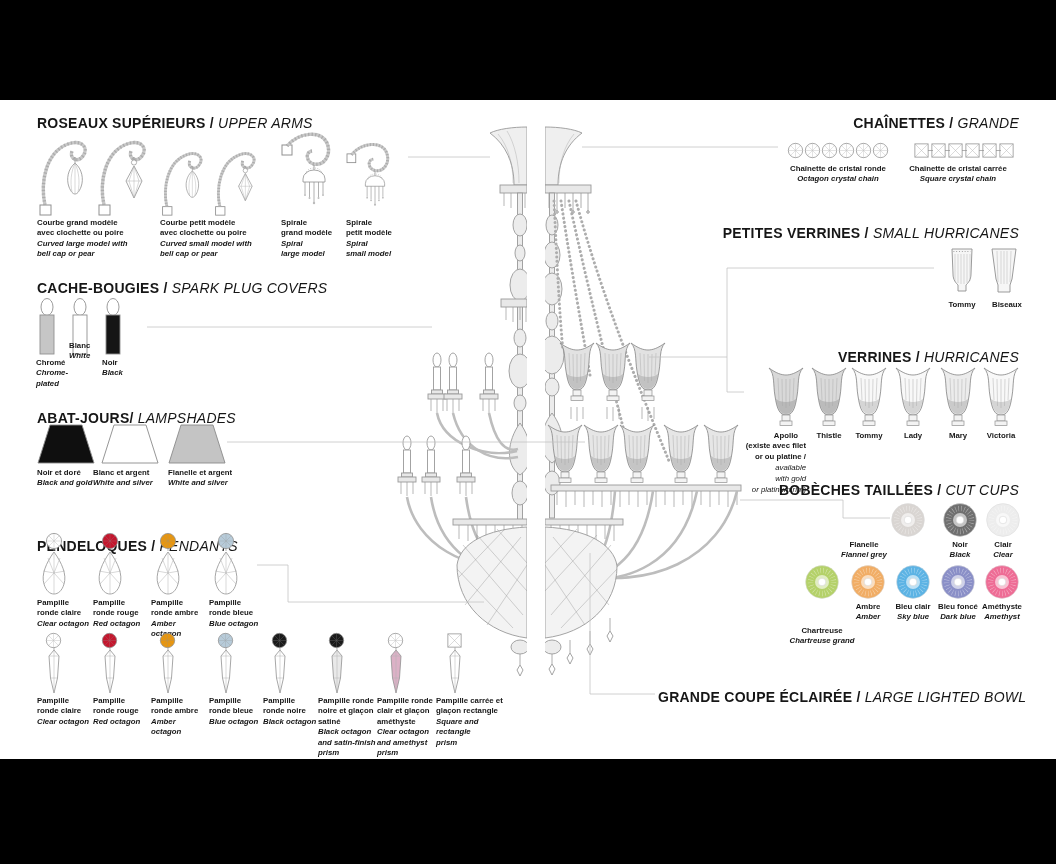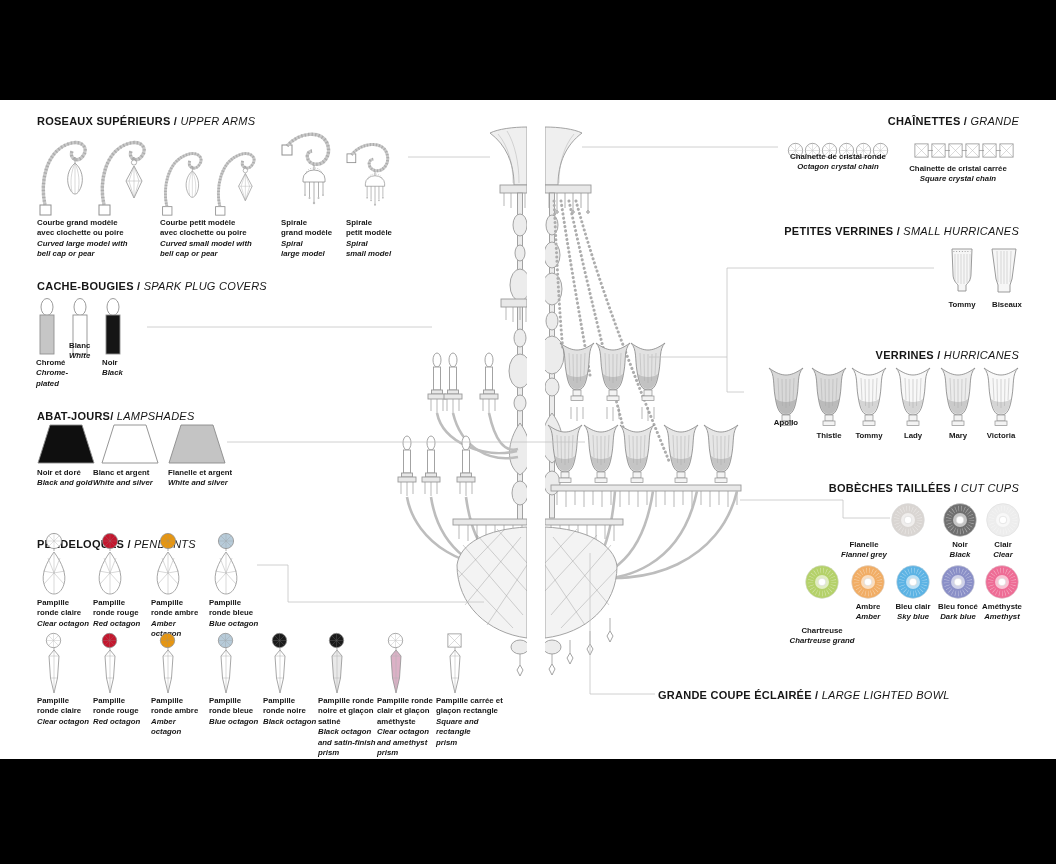--- a/index.html
+++ b/index.html
@@ -1,19 +1,19 @@
 <!DOCTYPE html>
 <html><head>
 <meta charset="utf-8">
 <style>
   html,body{margin:0;padding:0;background:#000;}
   .stage{position:relative;width:1056px;height:864px;background:#000;font-family:"Liberation Sans",sans-serif;overflow:hidden;}
   .canvas{position:absolute;left:0;top:100px;width:1056px;height:659px;background:#fff;}
   .abs{position:absolute;}
-  .hdr{position:absolute;font-size:11px;font-weight:700;color:#161616;letter-spacing:.25px;white-space:nowrap;}
+  .hdr{position:absolute;font-size:14px;font-weight:700;color:#161616;letter-spacing:.25px;white-space:nowrap;}
   .hdr i{font-weight:400;font-style:italic;}
   .hdr.r{text-align:right;}
   .lbl{position:absolute;font-size:7.8px;line-height:1.34;color:#161616;}
   .lbl b{display:block;white-space:pre-line;font-weight:700;}
   .lbl i{display:block;white-space:pre-line;font-style:italic;font-weight:700;}
   .lbl.c{text-align:center;}
   .note{position:absolute;font-size:7.8px;line-height:1.4;color:#161616;text-align:right;}
   .note b{display:block;white-space:pre-line;font-weight:700;}
   .note i{display:block;white-space:pre-line;font-style:italic;font-weight:400;}
   svg{display:block;overflow:visible;}
@@ -486,21 +486,21 @@
   </svg>
   <svg class="abs" style="left:913px;top:42px" width="102" height="18">
     <use href="#sqlink" x="0" width="17" height="17"></use>
         <use href="#sqlink" x="17" width="17" height="17"></use>
         <use href="#sqlink" x="34" width="17" height="17"></use>
         <use href="#sqlink" x="51" width="17" height="17"></use>
         <use href="#sqlink" x="68" width="17" height="17"></use>
         <use href="#sqlink" x="85" width="17" height="17"></use>
     <path d="M15,8.5 L20,8.5 M32,8.5 L37,8.5 M49,8.5 L54,8.5 M66,8.5 L71,8.5 M83,8.5 L88,8.5" stroke="#909090" stroke-width=".7"></path>
   </svg>
-  <div class="lbl c" style="left:772px;top:52px;width:132px">
+  <div class="lbl c" style="left:772px;top:64px;width:132px">
         <b>Chaînette de cristal ronde</b>
         <i>Octagon crystal chain</i>
       </div>
   <div class="lbl c" style="left:898px;top:64px;width:120px">
         <b>Chaînette de cristal carrée</b>
         <i>Square crystal chain</i>
       </div>
 
   <div class="hdr r" style="right:37px;top:125px"><b>PETITES VERRINES /</b> <i>SMALL HURRICANES</i></div>
   <svg class="abs" style="left:946px;top:146px" width="32" height="52">
@@ -528,37 +528,44 @@
       </svg>
   <svg class="abs" style="left:893px;top:266px" width="40" height="66">
         <use href="#tulip" width="40" height="66" fill="#f8f8f8"></use>
       </svg>
   <svg class="abs" style="left:938px;top:266px" width="40" height="66">
         <use href="#tulip" width="40" height="66" fill="#ececec"></use>
       </svg>
   <svg class="abs" style="left:981px;top:266px" width="40" height="66">
         <use href="#tulip" width="40" height="66" fill="#f8f8f8"></use>
       </svg>
-  <div class="lbl c" style="left:764px;top:318px;width:44px">
+  <div class="lbl c" style="left:764px;top:331px;width:44px">
         <b>Apollo</b>
       </div>
   <div class="lbl c" style="left:807px;top:331px;width:44px">
         <b>Thistle</b>
       </div>
   <div class="lbl c" style="left:847px;top:331px;width:44px">
         <b>Tommy</b>
       </div>
   <div class="lbl c" style="left:891px;top:331px;width:44px">
         <b>Lady</b>
       </div>
   <div class="lbl c" style="left:936px;top:331px;width:44px">
         <b>Mary</b>
       </div>
   <div class="lbl c" style="left:979px;top:331px;width:44px">
         <b>Victoria</b>
+      </div>
+  <div class="note" style="left:700px;top:341px;width:106px">
+        <b>(existe avec filet
+or ou platine /</b>
+        <i>available
+with gold
+or platinum rim)</i>
       </div>
 
   <div class="hdr r" style="right:37px;top:382px"><b>BOBÈCHES TAILLÉES /</b> <i>CUT CUPS</i></div>
   <svg class="abs" style="left:890px;top:402px" width="36" height="36">
         <use href="#cup" width="36" height="36" fill="#d9d5d2"></use>
       </svg>
   <svg class="abs" style="left:942px;top:402px" width="36" height="36">
         <use href="#cup" width="36" height="36" fill="#6f6f6f"></use>
       </svg>
   <svg class="abs" style="left:985px;top:402px" width="36" height="36">

